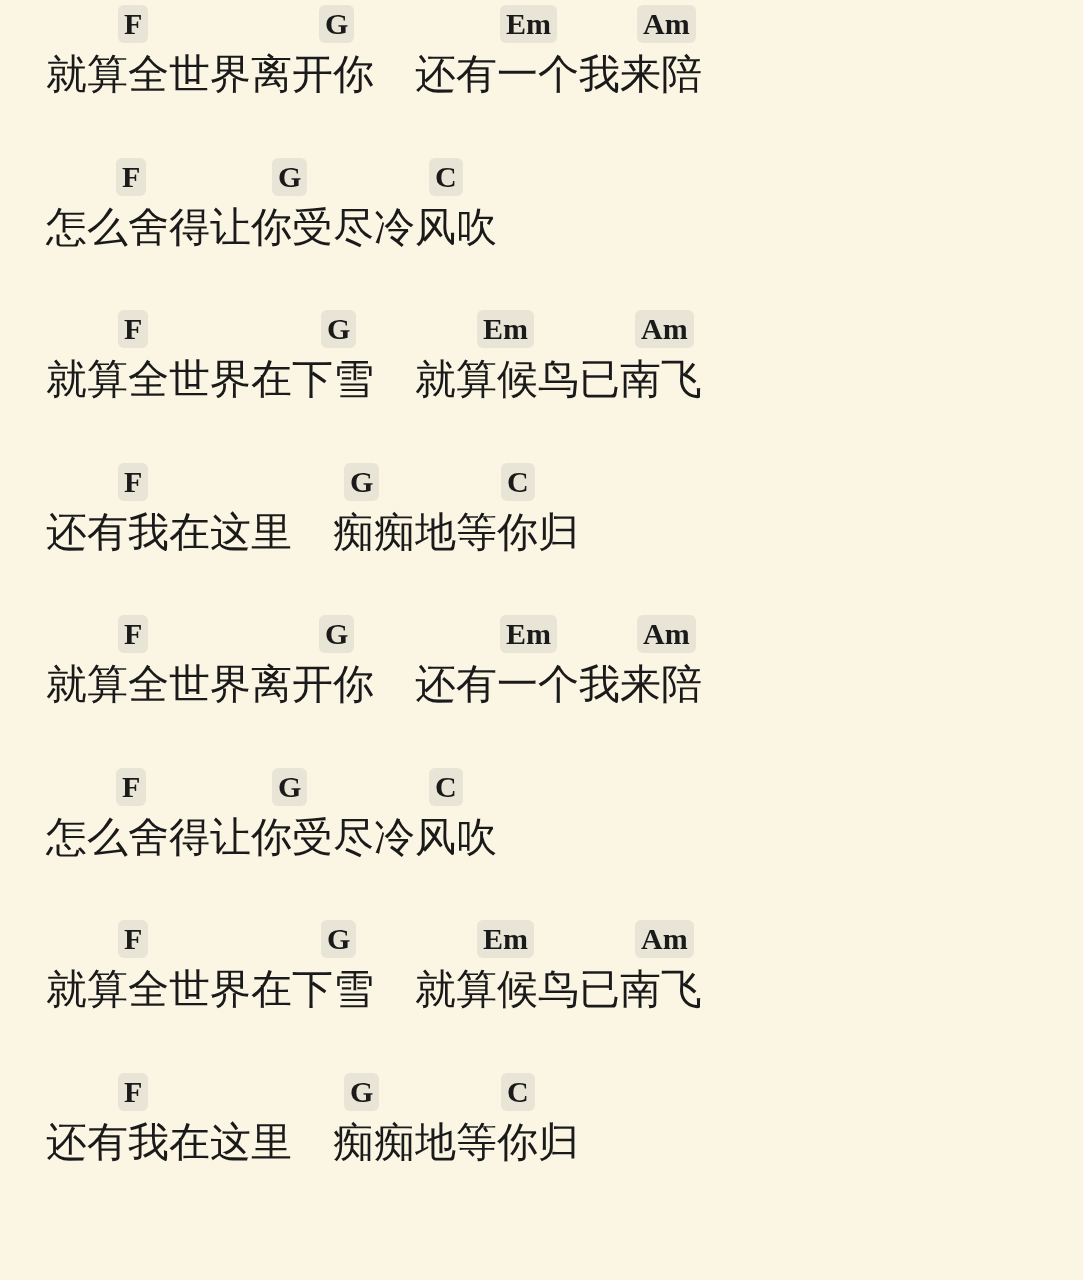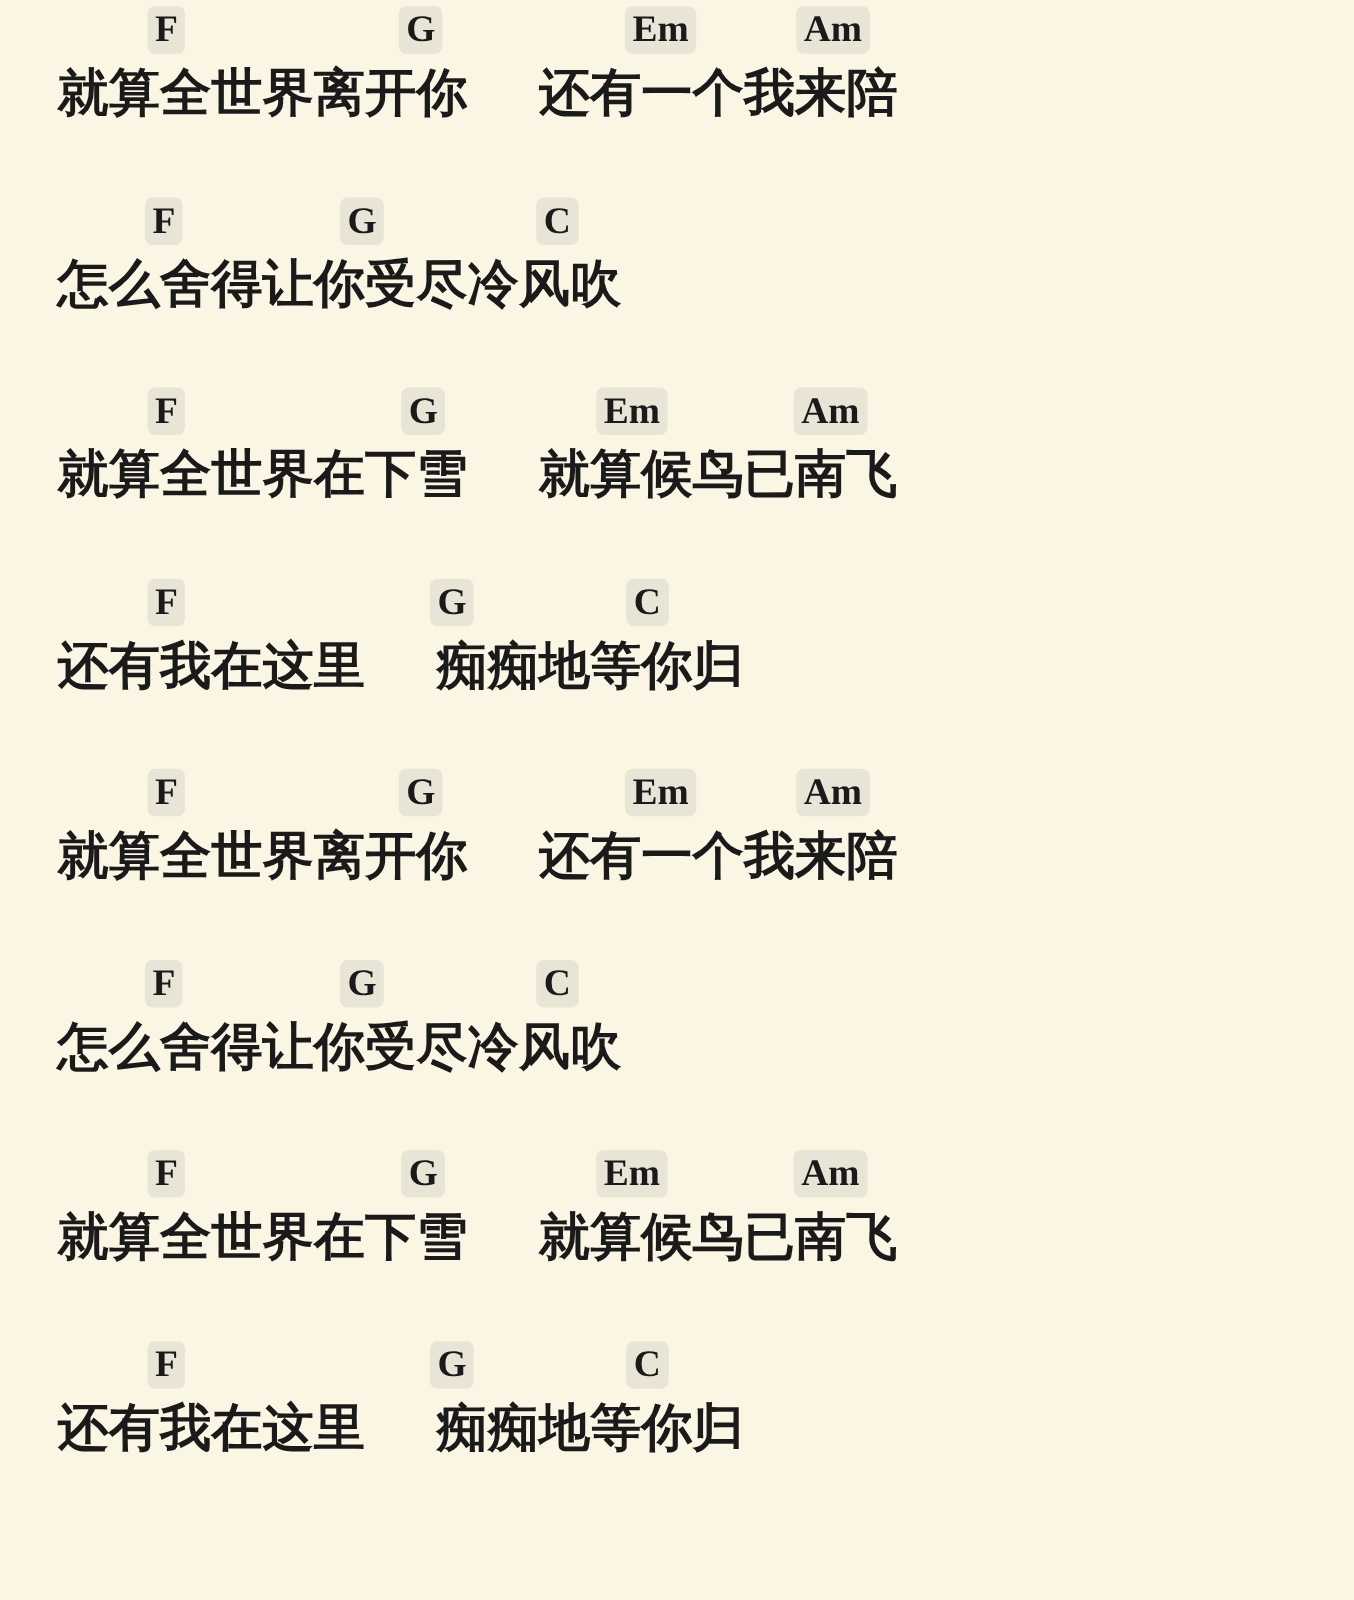--- a/index.html
+++ b/index.html
@@ -38,24 +38,24 @@
     font-weight: 700;
     font-size: 30px;
     line-height: 34px;
     color: var(--fg, #1a1a1a);
     text-align: center;
   }
   .lyric-row {
     margin-top: 8px;
     margin-left: 46px;
     display: flex;
-    column-gap: 57px;
+    column-gap: 41px;
     font-size: 41px;
     line-height: 1.15;
-    font-weight: 700;
+    font-weight: 400;
     white-space: nowrap;
     color: var(--fg, #1a1a1a);
   }
   .lyric-segment {
     display: inline-block;
   }
 </style>
 </head>
 <body style="--bg: #fbf6e4; --badge: #e8e4d6; --fg: #1a1a1a;">
 

